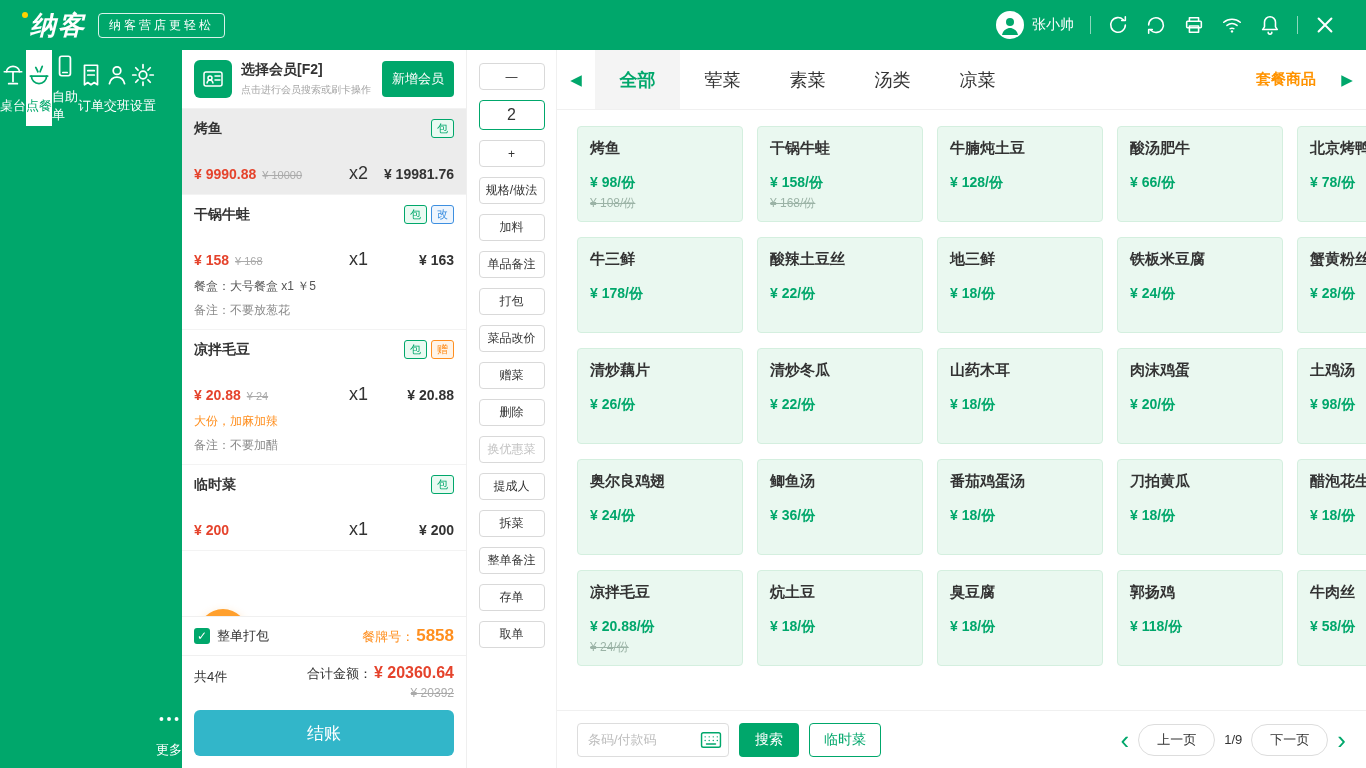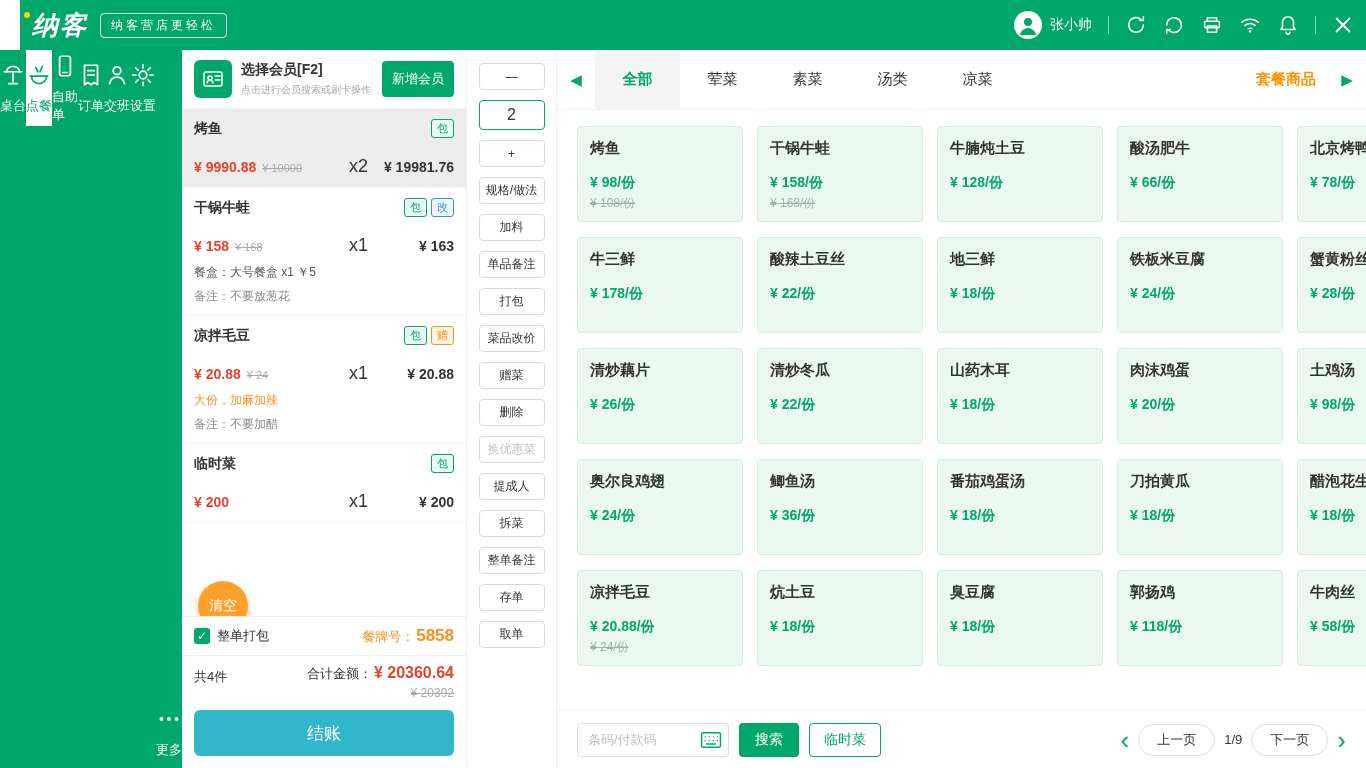--- a/index.html
+++ b/index.html
@@ -2,21 +2,21 @@
 <html><head>
 <meta charset="utf-8">
 <style>
   *{margin:0;padding:0;box-sizing:border-box;}
   html,body{width:1366px;height:768px;overflow:hidden;}
   body{font-family:"Liberation Sans","DejaVu Sans",sans-serif;font-size:14px;color:#333;background:#fff;}
   :root{--green:#00a76b;--orange:#ff8f1f;--red:#e5432c;--cyan:#32b6c9;}
   .app{width:1366px;height:768px;display:flex;flex-direction:column;}
 
   
-  .topbar{flex:0 0 50px;background:var(--green);display:flex;align-items:center;padding:0 12px;color:#fff;margin-left:20px;}
+  .topbar{flex:0 0 50px;background:var(--green);display:flex;align-items:center;padding:0 30px;color:#fff;}
   .brand{display:flex;align-items:center;gap:12px;}
   .brand-name{font-size:26px;font-weight:bold;font-style:italic;letter-spacing:2px;position:relative;}
   .brand-name::before{content:"";position:absolute;left:-8px;top:4px;width:6px;height:6px;border-radius:50%;background:#ffd200;}
   .brand-slogan{border:1px solid rgba(255,255,255,.85);border-radius:4px;padding:3px 10px;font-size:12px;letter-spacing:3px;}
   .topbar-right{margin-left:auto;display:flex;align-items:center;gap:16px;}
   .tb-user{display:flex;align-items:center;gap:8px;font-size:14px;cursor:pointer;}
   .tb-avatar{width:28px;height:28px;border-radius:50%;background:#fff;display:flex;align-items:center;justify-content:center;overflow:hidden;}
   .tb-divider{width:1px;height:18px;background:rgba(255,255,255,.55);}
   .tb-icon{width:22px;height:22px;cursor:pointer;display:flex;align-items:center;justify-content:center;}
   .tb-icon svg{width:22px;height:22px;stroke:#fff;fill:none;stroke-width:1.7;stroke-linecap:round;stroke-linejoin:round;}
@@ -46,21 +46,21 @@
   .cart-list{flex:1;overflow:hidden;border-top:1px solid #f2f2f2;}
   .cart-item{padding:10px 12px;border-bottom:1px solid #f3f3f3;cursor:pointer;}
   .cart-item.selected{background:#ececec;}
   .ci-top{display:flex;align-items:center;gap:5px;}
   .ci-name{font-weight:bold;font-size:14px;color:#333;}
   .ci-badges{margin-left:auto;display:flex;gap:4px;}
   .badge{font-size:11px;line-height:1;padding:3px 5px;border-radius:3px;border:1px solid;}
   .badge-pack{color:var(--green);border-color:var(--green);background:#eafaf2;}
   .badge-mod{color:#3d8fe0;border-color:#3d8fe0;background:#eef5fd;}
   .badge-gift{color:var(--orange);border-color:var(--orange);background:#fff4e8;}
-  .ci-price-row{display:flex;align-items:baseline;margin-top:18px;}
+  .ci-price-row{display:flex;align-items:baseline;margin-top:25px;}
   .ci-price{color:var(--red);font-weight:bold;font-size:14px;}
   .ci-orig{color:#aaa;text-decoration:line-through;font-size:11px;margin-left:6px;}
   .ci-qty{margin-left:auto;font-size:18px;color:#333;}
   .ci-total{width:86px;text-align:right;font-weight:bold;font-size:14px;color:#333;}
   .ci-extra{font-size:12px;color:#555;margin-top:8px;}
   .ci-spec{font-size:12px;color:var(--orange);margin-top:8px;}
   .ci-note{font-size:12px;color:#8a8a8a;margin-top:7px;}
   .clear-btn{width:50px;height:50px;border-radius:50%;background:#ffa02e;color:#fff;border:none;font-size:14px;margin:58px 0 0 16px;cursor:pointer;box-shadow:0 4px 10px rgba(255,160,46,.45);}
   .pack-row{display:flex;align-items:center;padding:9px 12px;border-top:1px solid #f0f0f0;flex:0 0 36px;}
   .checkbox{width:16px;height:16px;background:var(--green);border-radius:3px;color:#fff;font-size:12px;line-height:16px;text-align:center;margin-right:7px;cursor:pointer;}
@@ -80,21 +80,21 @@
   
   .actions-col{flex:0 0 90px;background:#fff;border-right:1px solid #f0f0f0;display:flex;flex-direction:column;align-items:center;padding-top:13px;overflow:hidden;}
   .act-btn{width:66px;height:27px;border:1px solid #d9d9d9;border-radius:4px;background:#fff;font-size:12px;color:#333;margin-bottom:10px;cursor:pointer;font-family:inherit;}
   .act-btn.disabled{color:#c3c3c3;}
   .qty-box{width:66px;height:30px;border:1px solid var(--green);border-radius:4px;display:flex;align-items:center;justify-content:center;font-size:16px;color:#333;margin-bottom:10px;}
 
   
   .main{flex:1;display:flex;flex-direction:column;min-width:0;background:#fff;}
   .tabs-bar{flex:0 0 60px;display:flex;align-items:stretch;border-bottom:1px solid #f0f0f0;}
   .tab-arrow{width:38px;display:flex;align-items:center;justify-content:center;color:var(--green);font-size:15px;cursor:pointer;}
-  .tab{width:85px;display:flex;align-items:center;justify-content:center;font-size:15px;color:#333;cursor:pointer;}
+  .tab{width:85px;display:flex;align-items:center;justify-content:center;font-size:18px;color:#333;cursor:pointer;}
   .tab.active{color:var(--green);background:#f4f4f4;font-weight:bold;}
   .combo-tab{margin-left:auto;display:flex;align-items:center;padding:0 12px;color:#ff9300;font-weight:bold;font-size:15px;cursor:pointer;}
   .grid-wrap{flex:1;padding:16px 20px;overflow:hidden;}
   .grid{display:grid;grid-template-columns:repeat(5,166px);gap:15px 14px;}
   .card{height:96px;background:#eaf8f0;border:1px solid #d4efdf;border-radius:4px;padding:12px;cursor:pointer;overflow:hidden;}
   .card-name{font-size:15px;font-weight:bold;color:#333;white-space:nowrap;}
   .card-price{margin-top:16px;font-size:14px;color:var(--green);font-weight:bold;}
   .card-orig{margin-top:3px;font-size:12px;color:#9bb3a6;text-decoration:line-through;}
   .card-orig:empty{display:none;}
 

